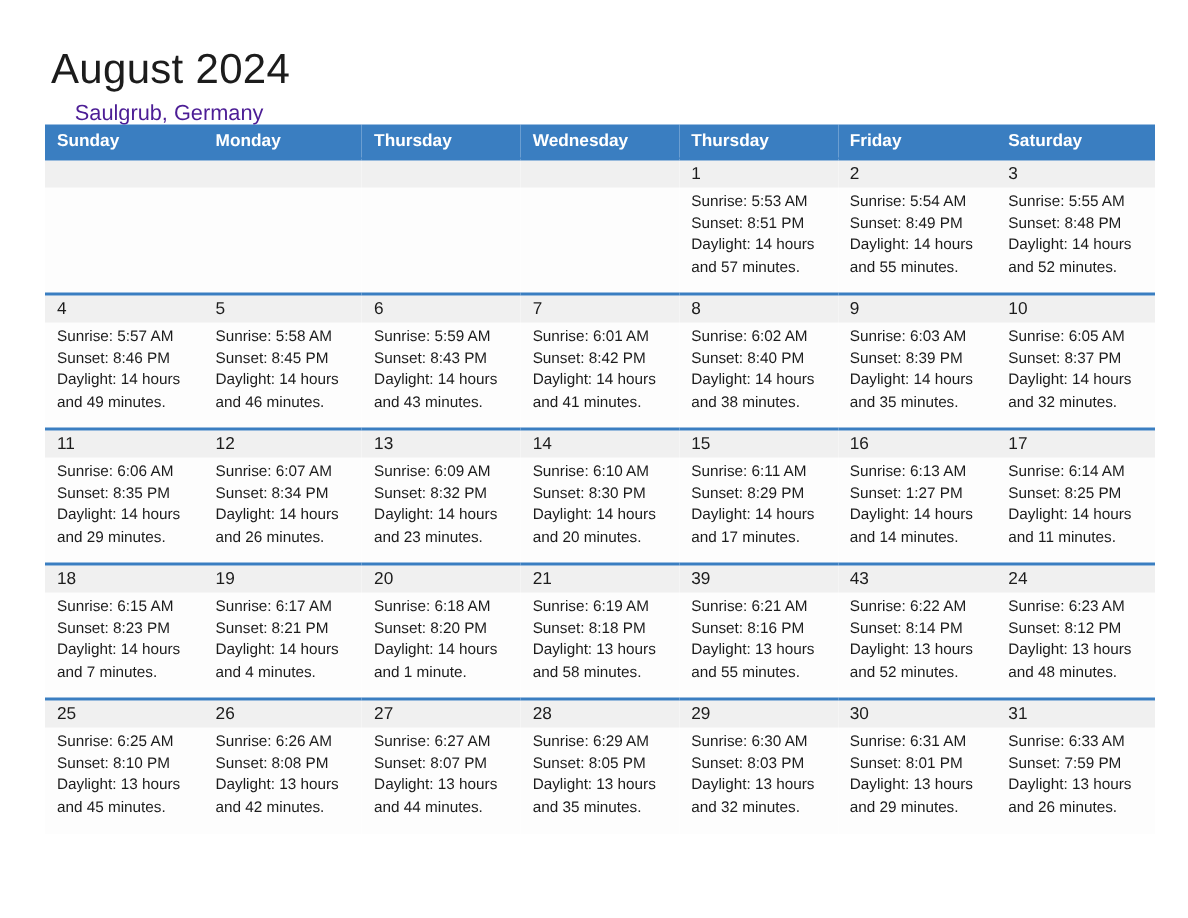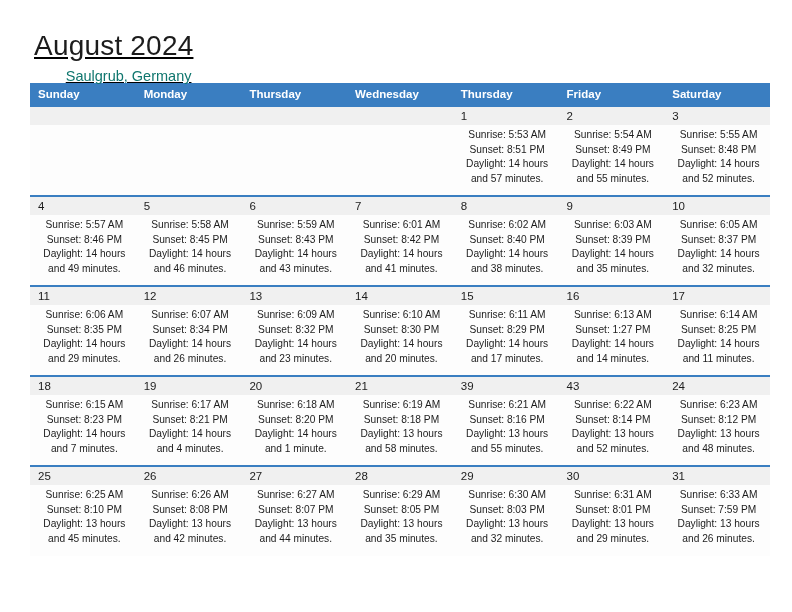--- a/index.html
+++ b/index.html
@@ -50,35 +50,34 @@
   .logo-blue {
     font-size: 23px;
     color: #1f7cc4;
     font-family: "DejaVu Sans", sans-serif;
     margin-left: 58px;
     margin-top: -3px;
     line-height: 1;
     display: block;
   }
   .title-block {
-    text-align: right;
+    text-align: center;
     padding-top: 0px;
-    text-decoration: underline;
   }
   .cal-title {
     font-size: 28px;
     color: #1c1c1c;
     font-weight: normal;
     line-height: 1.15;
     margin: 0;
     letter-spacing: 0.2px;
   }
   .cal-subtitle {
     font-size: 14.5px;
-    color: #0f766e;
+    color: #4c1d95;
     margin: 6px 2px 0 0;
     line-height: 1.2;
   }
 
   
   .calendar {
     margin: 9px 22px 0 30px;
     width: 740px;
     border-collapse: collapse;
     table-layout: fixed;
@@ -111,21 +110,20 @@
   }
   .daynum.empty {
     background: #f0f0f0;
     height: 18px;
   }
   .cell-body {
     padding: 3px 5px 0 8px;
     font-size: 10.2px;
     color: #1c1c1c;
     line-height: 14.6px;
-    text-align: center;
   }
   .cell-body div { white-space: nowrap; }
   .cell-body .daylight { white-space: normal; }
 </style>
 </head>
 <body>
 
 <div class="page">
 
   <div class="header">

